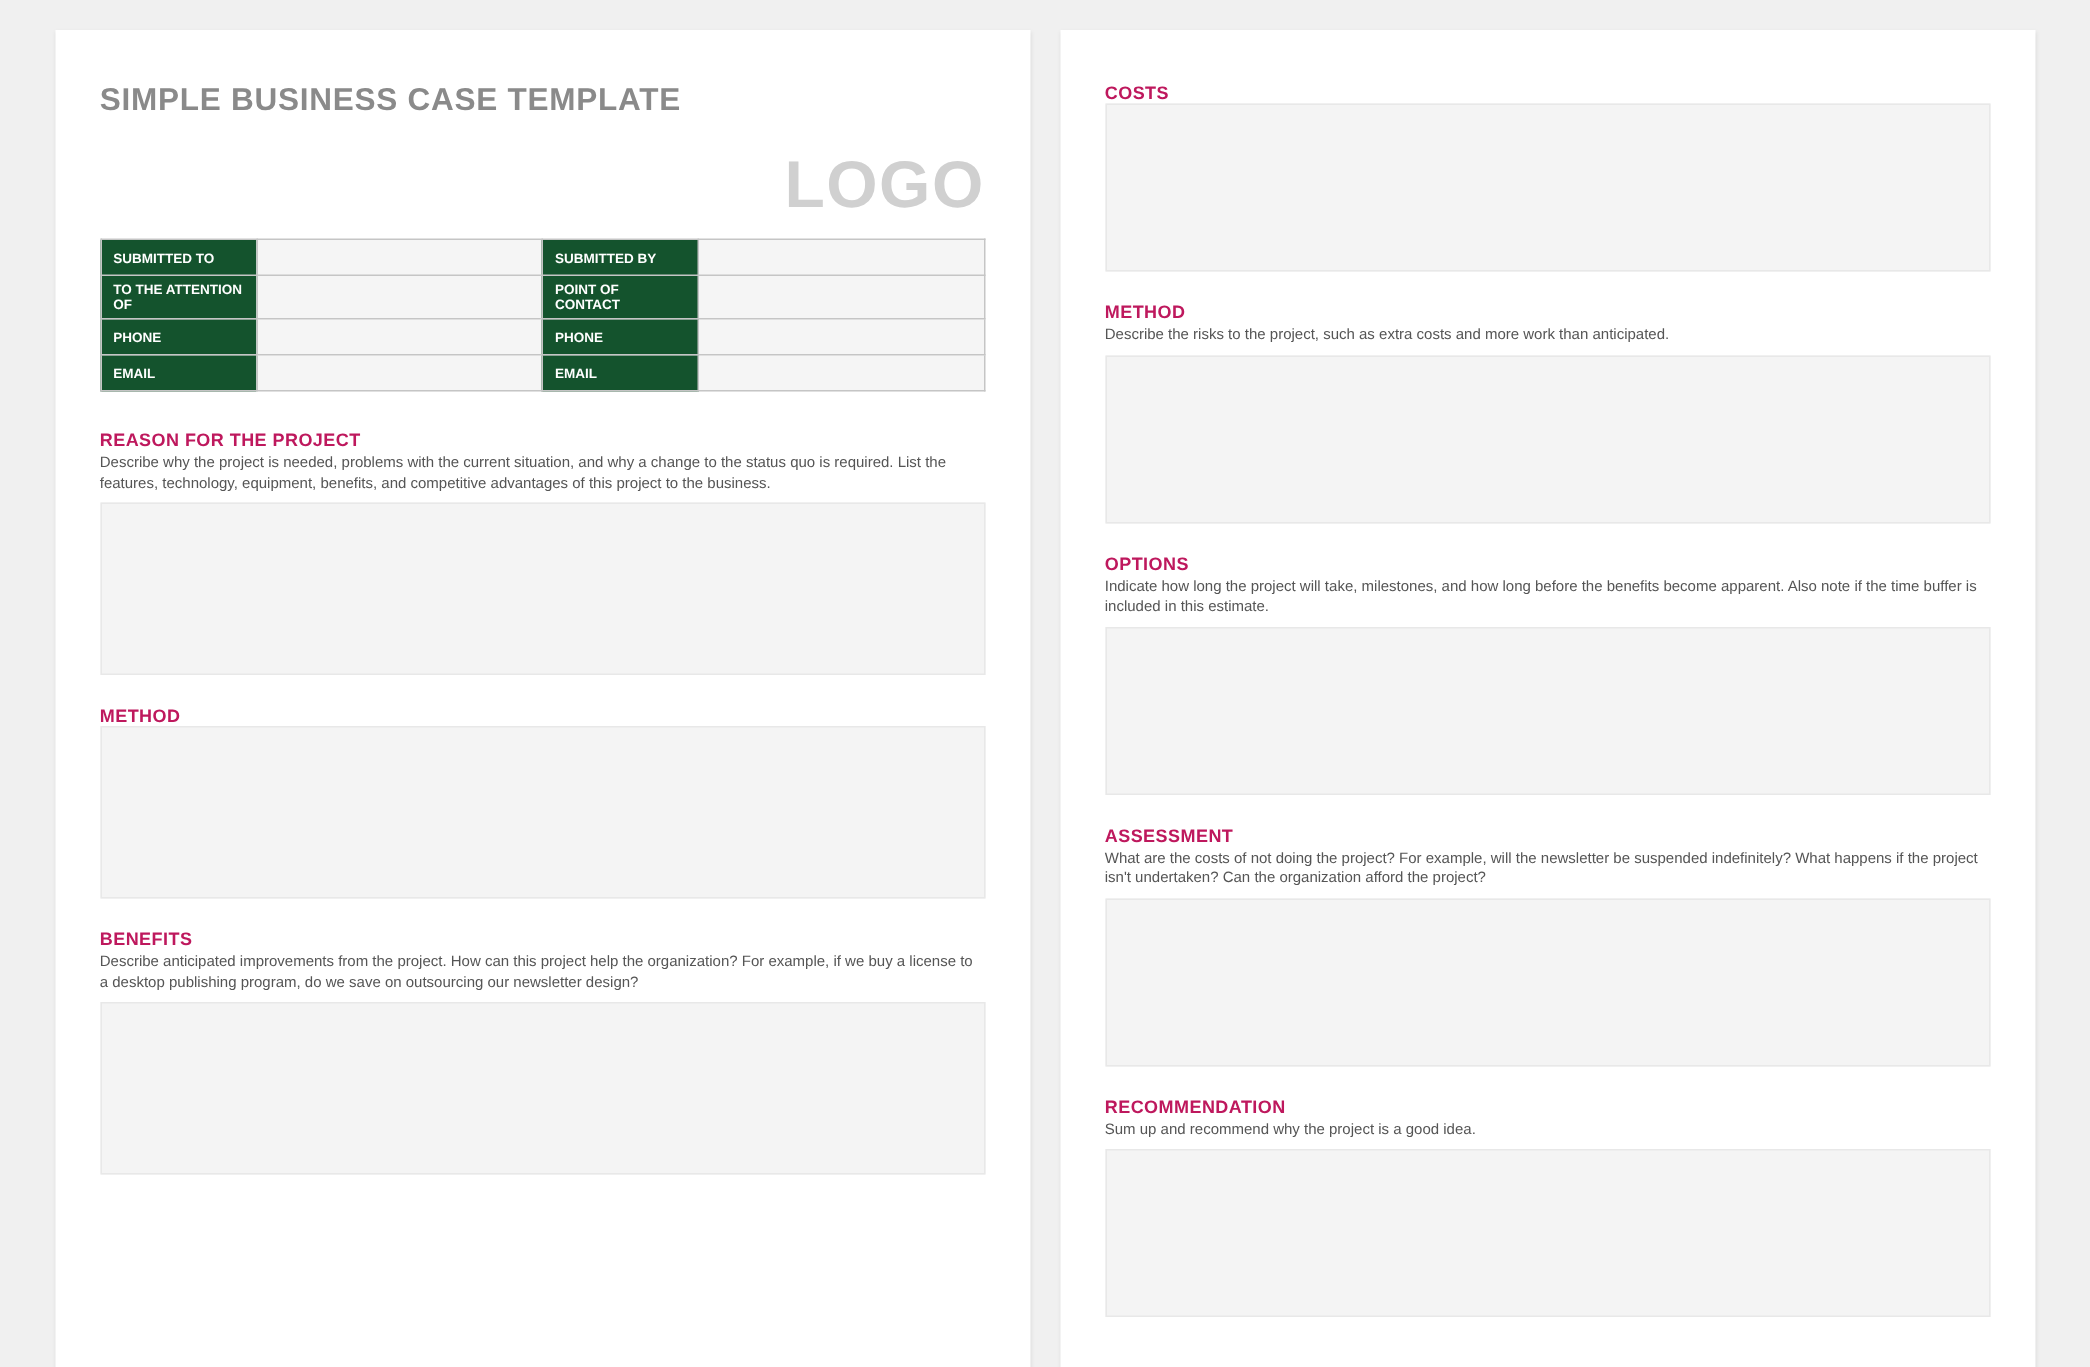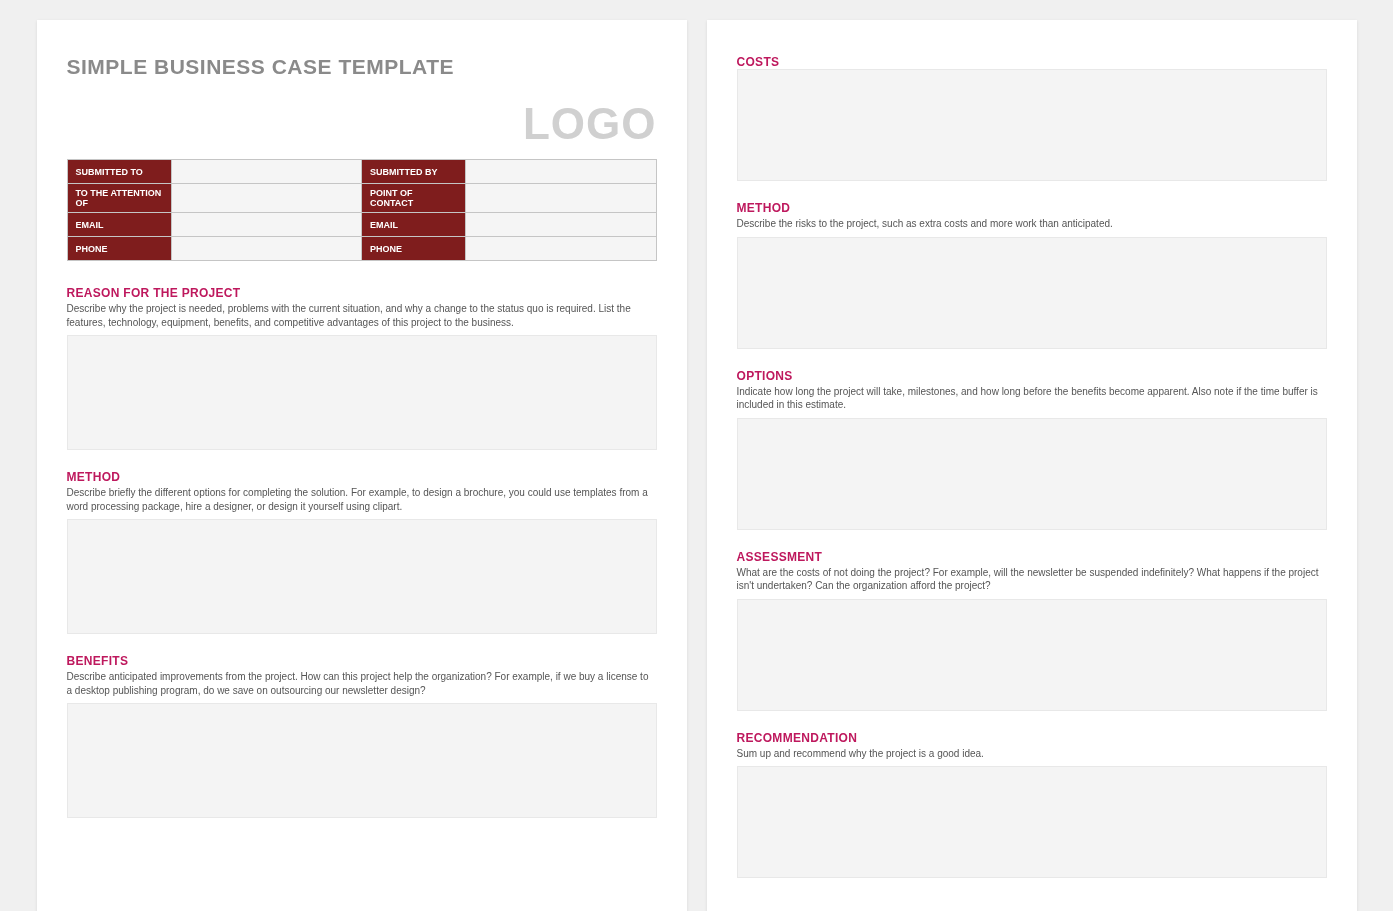--- a/index.html
+++ b/index.html
@@ -38,21 +38,21 @@
     border-collapse: collapse;
     margin-bottom: 25px;
   }
   .info-table td {
     border: 1px solid #c5c5c5;
     height: 24px;
     font-size: 9px;
     padding: 4px 8px;
   }
   .info-table td.label {
-    background: #7f1d1d;
+    background: #14532d;
     color: #fff;
     font-weight: bold;
     width: 105px;
     vertical-align: middle;
   }
   .info-table td.value {
     background: #f5f5f5;
     width: 195px;
   }
   .section {
@@ -94,43 +94,42 @@
         <td class="label">SUBMITTED BY</td>
         <td class="value"></td>
       </tr>
       <tr>
         <td class="label">TO THE ATTENTION OF</td>
         <td class="value"></td>
         <td class="label">POINT OF CONTACT</td>
         <td class="value"></td>
       </tr>
       <tr>
+        <td class="label">PHONE</td>
+        <td class="value"></td>
+        <td class="label">PHONE</td>
+        <td class="value"></td>
+      </tr>
+      <tr>
         <td class="label">EMAIL</td>
         <td class="value"></td>
         <td class="label">EMAIL</td>
-        <td class="value"></td>
-      </tr>
-      <tr>
-        <td class="label">PHONE</td>
-        <td class="value"></td>
-        <td class="label">PHONE</td>
         <td class="value"></td>
       </tr>
     </tbody>
   </table>
 
   <div class="section">
     <div class="section-head">REASON FOR THE PROJECT</div>
     <div class="section-desc">Describe why the project is needed, problems with the current situation, and why a change to the status quo is required. List the features, technology, equipment, benefits, and competitive advantages of this project to the business.</div>
     <div class="section-box box-tall"></div>
   </div>
 
   <div class="section">
     <div class="section-head">METHOD</div>
-    <div class="section-desc">Describe briefly the different options for completing the solution. For example, to design a brochure, you could use templates from a word processing package, hire a designer, or design it yourself using clipart.</div>
     <div class="section-box box-tall"></div>
   </div>
 
   <div class="section">
     <div class="section-head">BENEFITS</div>
     <div class="section-desc">Describe anticipated improvements from the project. How can this project help the organization? For example, if we buy a license to a desktop publishing program, do we save on outsourcing our newsletter design?</div>
     <div class="section-box box-tall"></div>
   </div>
 </div>
 

